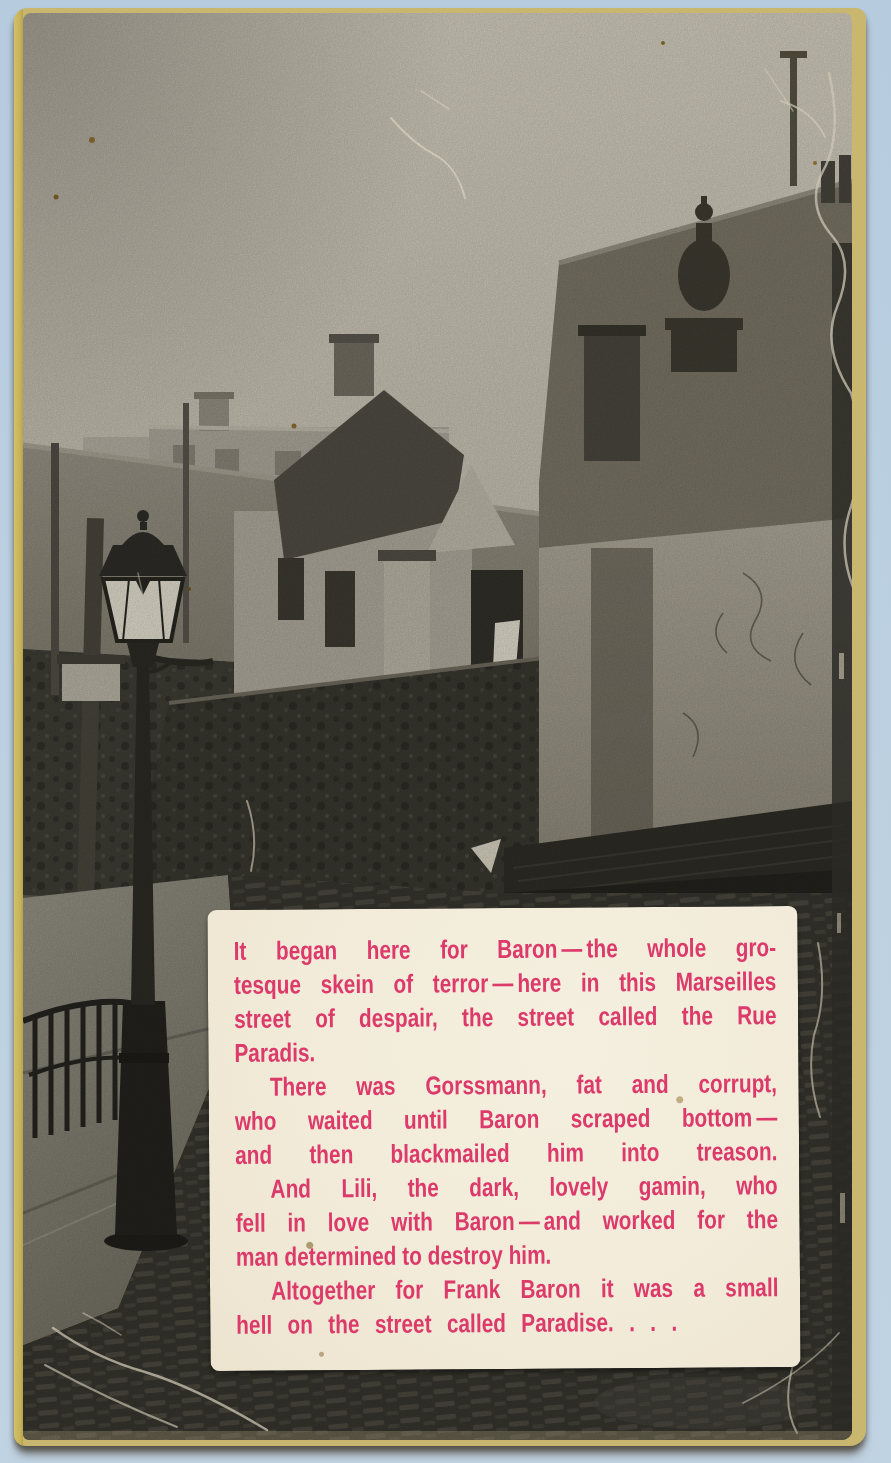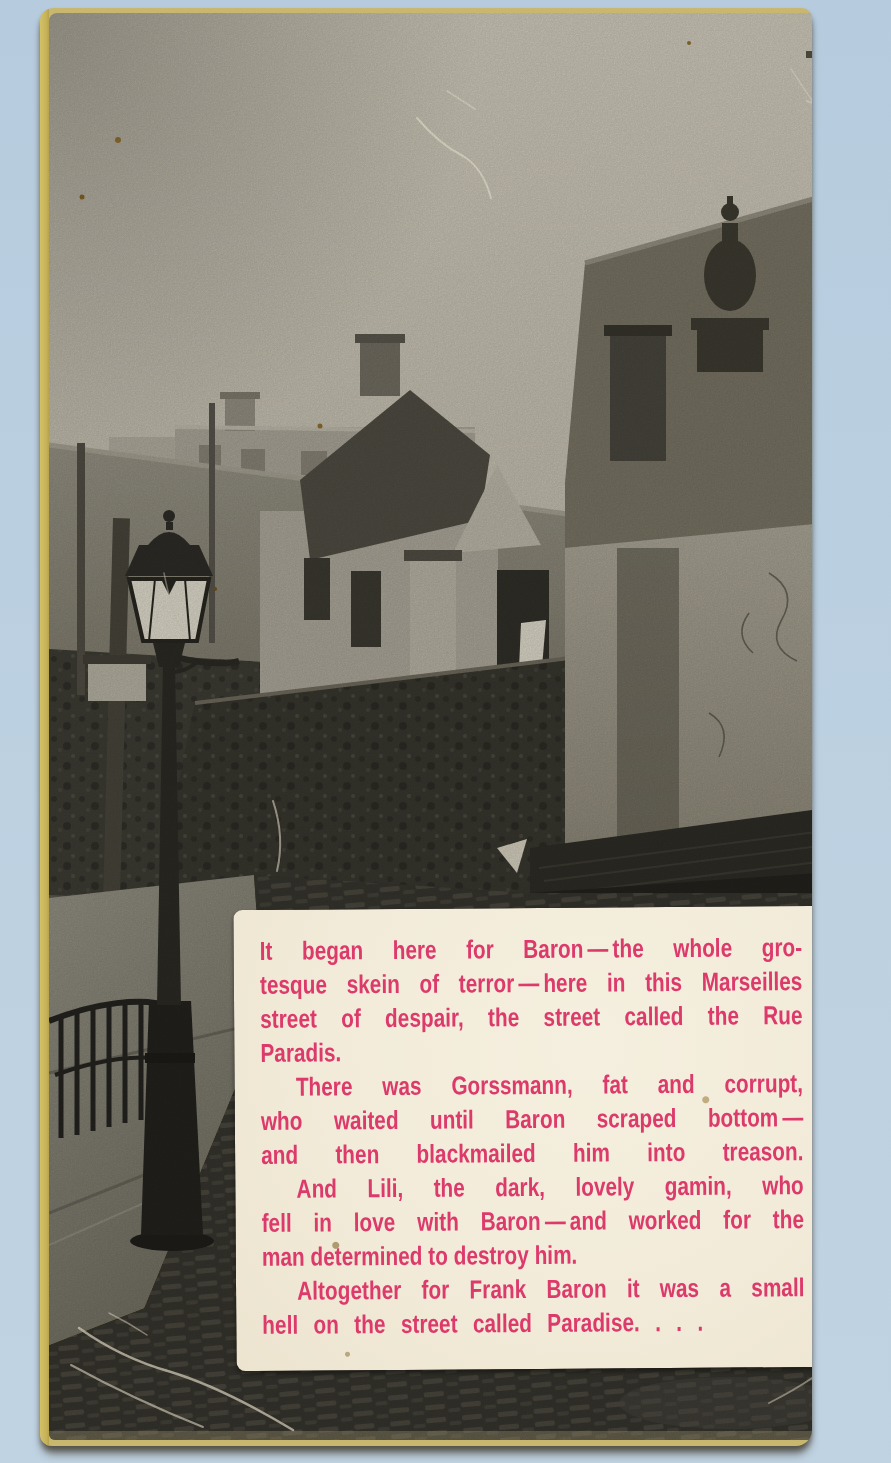--- a/index.html
+++ b/index.html
@@ -2,21 +2,21 @@
 <html style="--scan-blue: #b6ccde; --cover-tan: #c9b76f; --page-edge: #d4c166; --box-cream: #f2ebd9; --text-pink: #dd3a6c; --photo-sky: #c7c2b3; --photo-street-dark: #34332c;"><head>
 <meta charset="utf-8">
 <style>
   html,body{margin:0;padding:0;}
   body{
     width:891px;height:1463px;position:relative;overflow:hidden;
     background:linear-gradient(180deg,var(--scan-blue,#b6ccde) 0%,#bdd1e1 60%,#c0d3e2 100%);
     font-family:"Liberation Sans","DejaVu Sans",sans-serif;
   }
   .cover{
-    position:absolute;left:40px;top:8px;width:772px;height:1438px;
+    position:absolute;left:14px;top:8px;width:852px;height:1438px;
     background:var(--cover-tan,#c9b76f);
     border-radius:14px 10px 16px 12px;
     overflow:hidden;
     box-shadow:0 10px 9px -2px rgba(45,35,18,.55),0 4px 5px rgba(40,30,15,.4);
   }
   .page-edge{
     position:absolute;left:0;top:0;width:9px;height:100%;
     background:linear-gradient(90deg,var(--page-edge,#d3c065) 0%,#c6b258 70%,#b7a24c 100%);
   }
   .photo{

